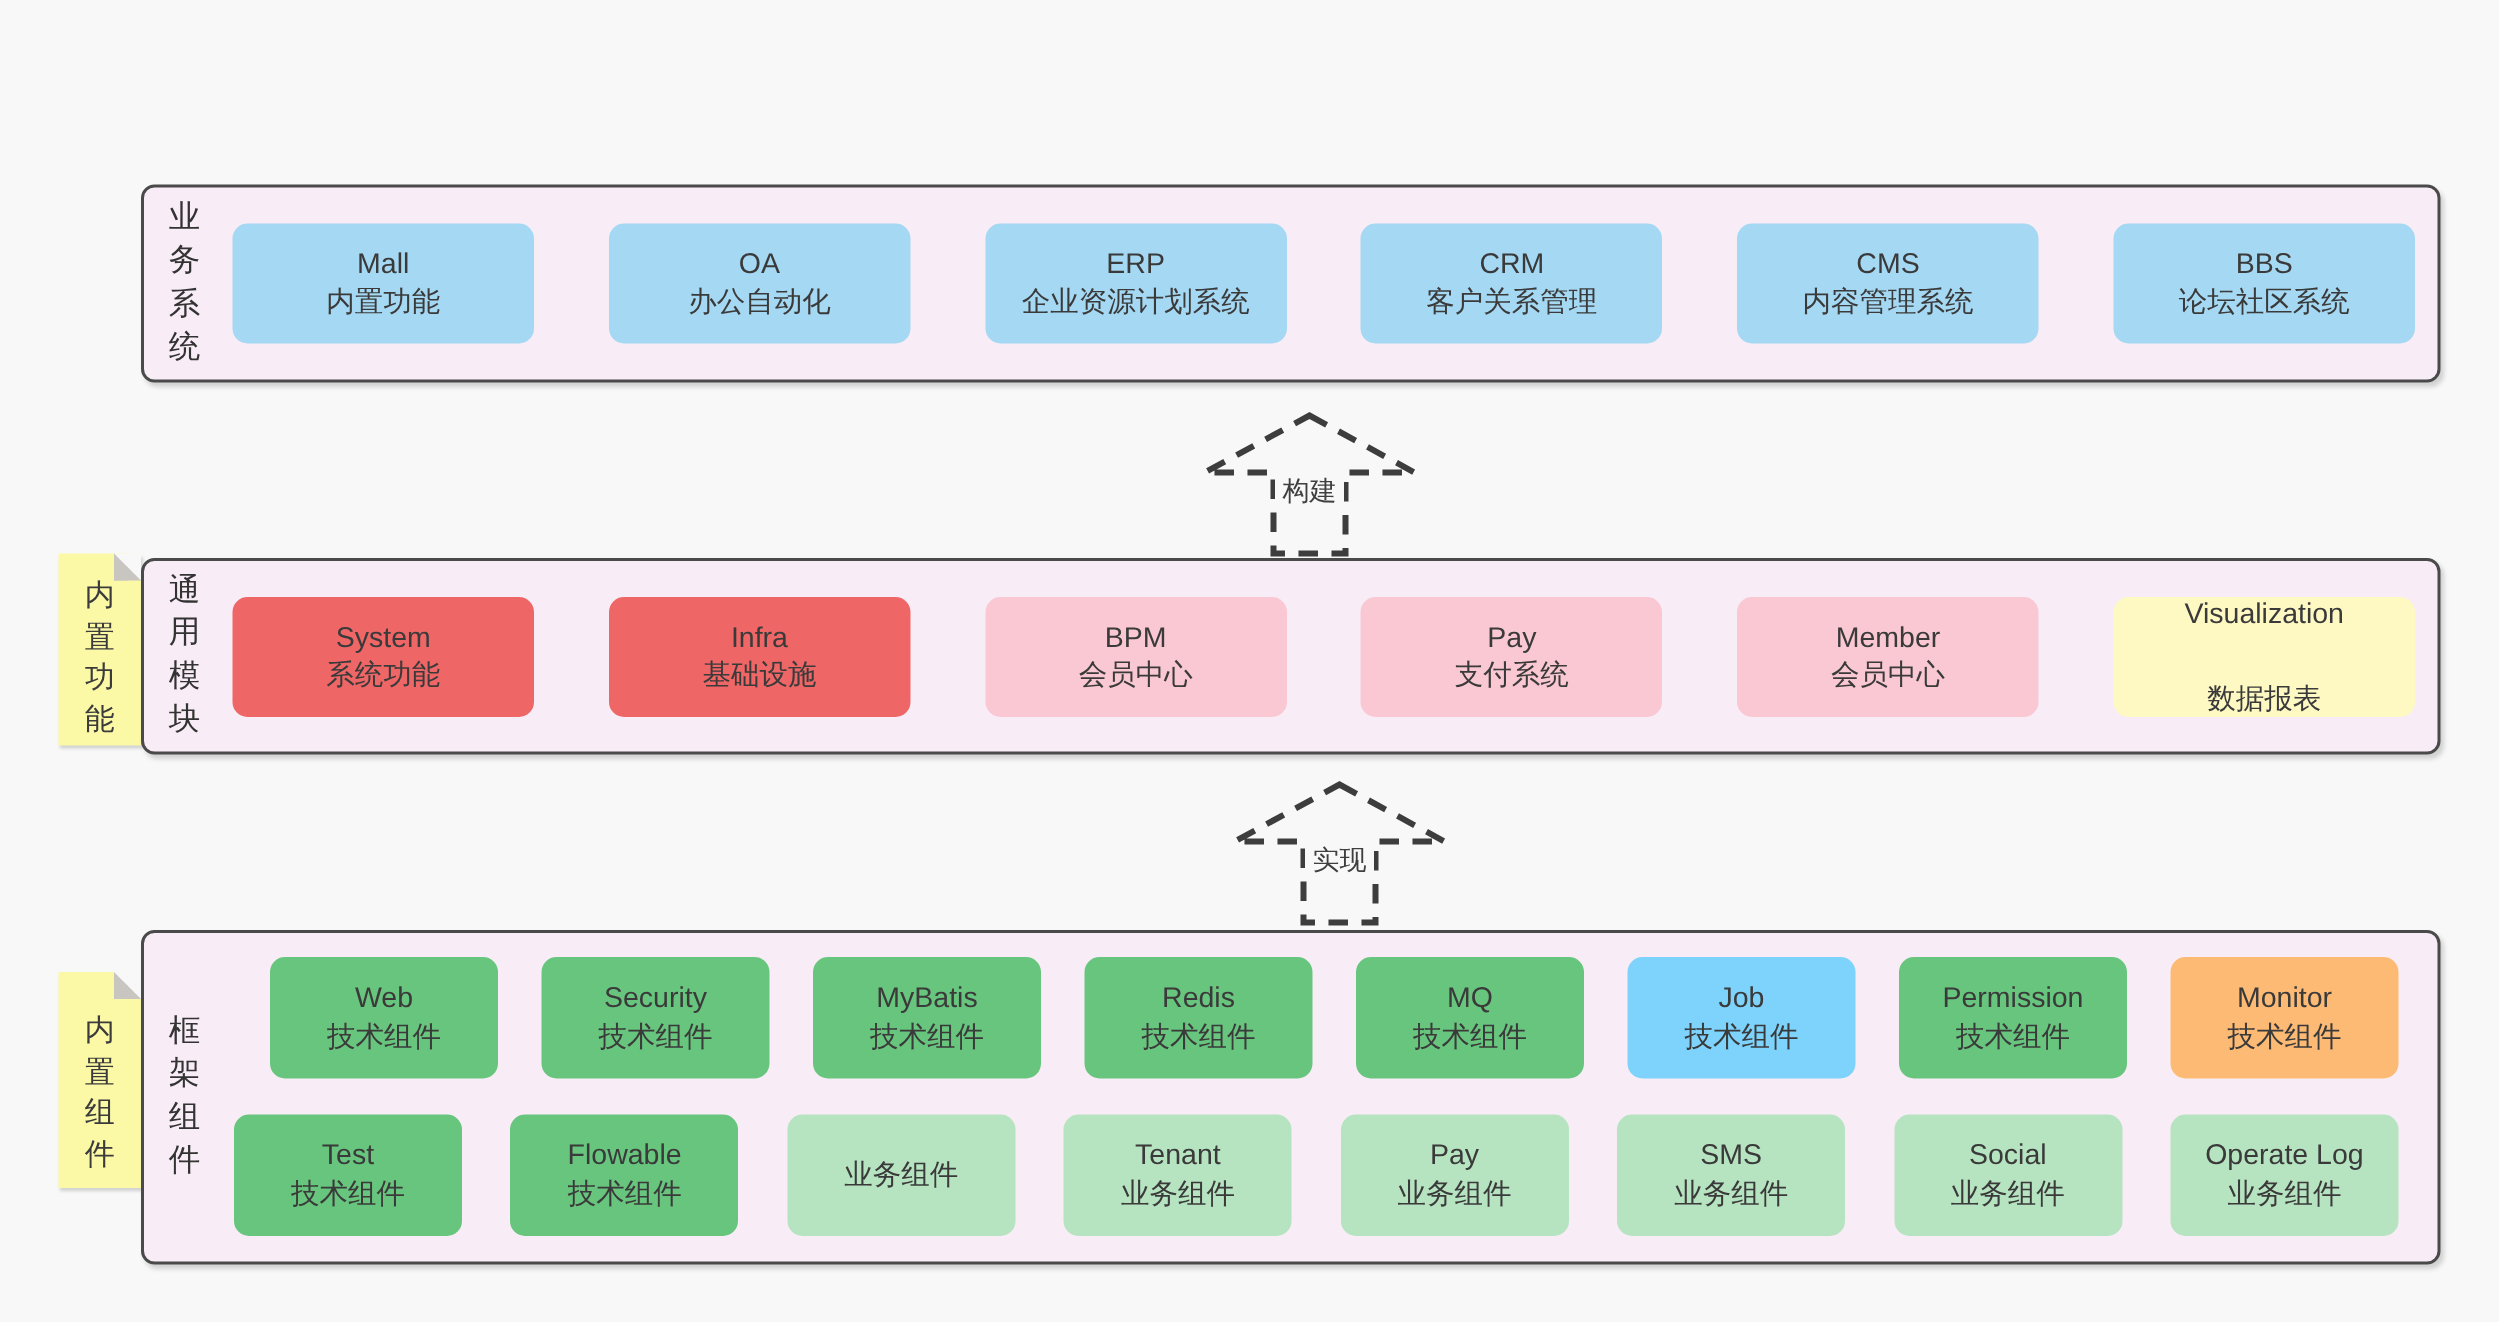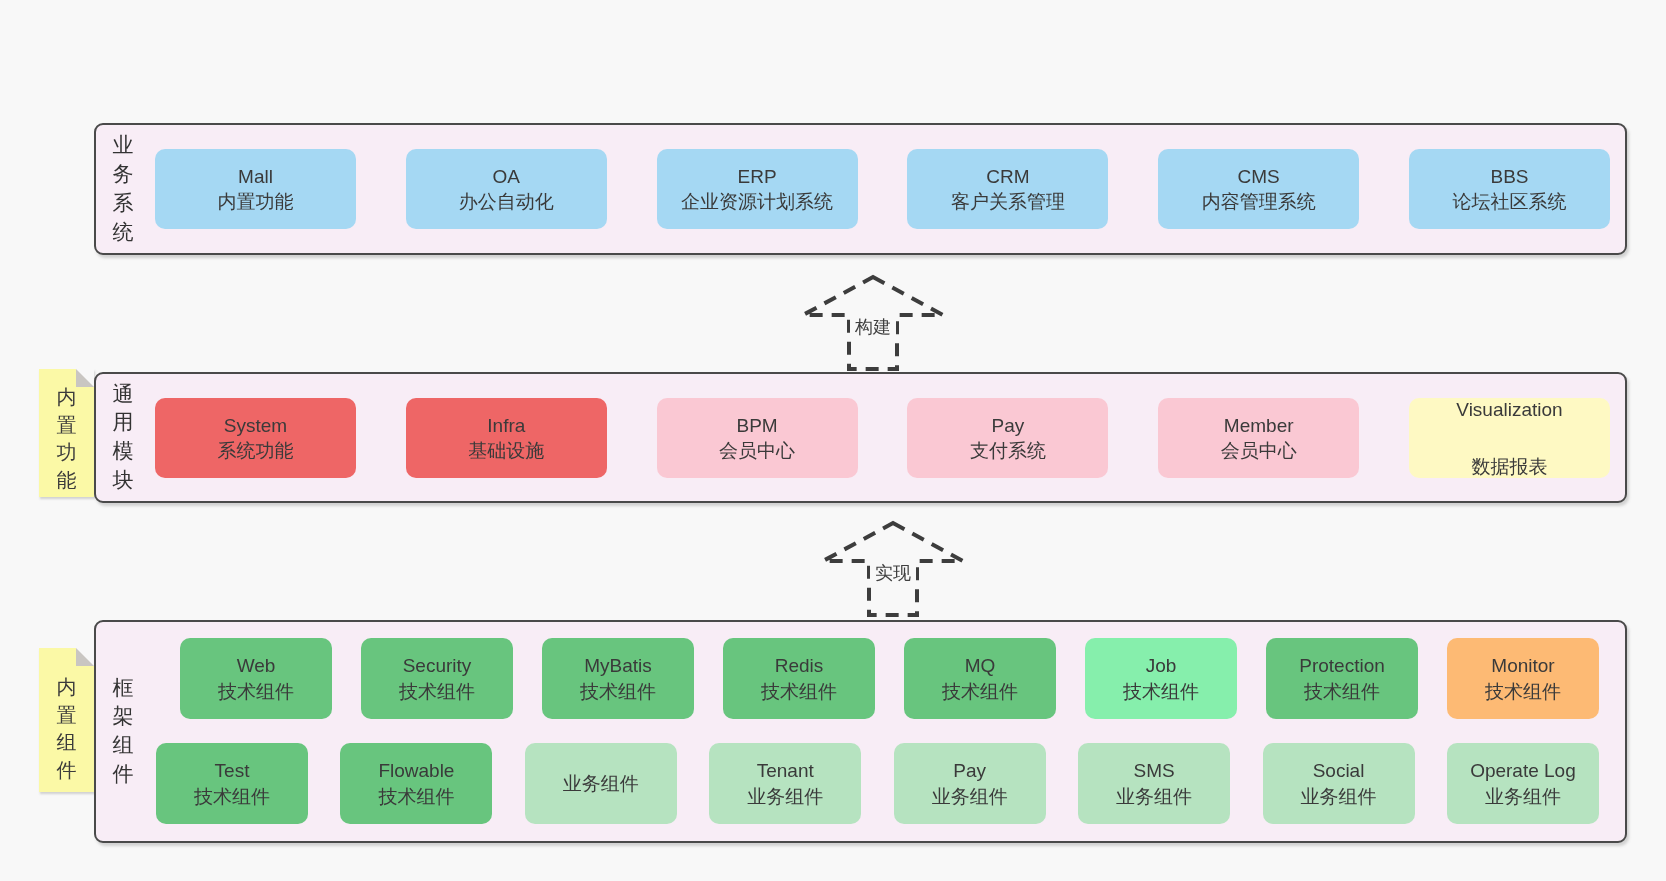--- a/index.html
+++ b/index.html
@@ -164,26 +164,26 @@
         <div>技术组件</div>
       </div>
       <div class="box" style="background: rgb(104, 197, 126);">
         <div>Redis</div>
         <div>技术组件</div>
       </div>
       <div class="box" style="background: rgb(104, 197, 126);">
         <div>MQ</div>
         <div>技术组件</div>
       </div>
-      <div class="box" style="background: #86efac;">
+      <div class="box" style="background: #7dd3fc;">
         <div>Job</div>
         <div>技术组件</div>
       </div>
       <div class="box" style="background: rgb(104, 197, 126);">
-        <div>Protection</div>
+        <div>Permission</div>
         <div>技术组件</div>
       </div>
       <div class="box" style="background: #fdba74;">
         <div>Monitor</div>
         <div>技术组件</div>
       </div>
     </div>
   <div class="box-row row-8 row-bottom">
       <div class="box" style="background: rgb(104, 197, 126);">
         <div>Test</div>

